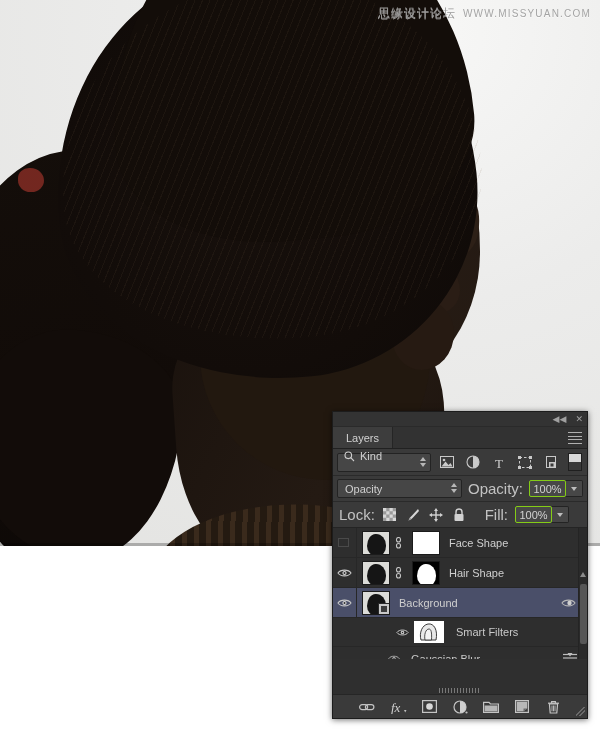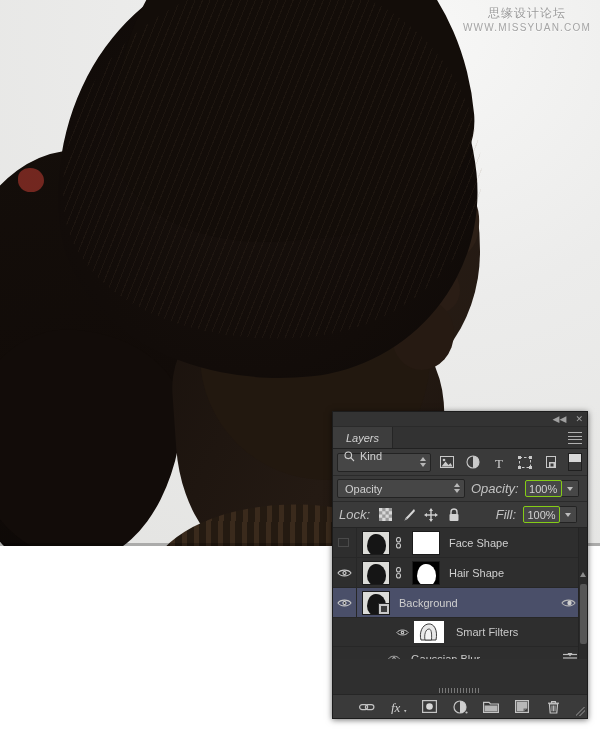--- a/index.html
+++ b/index.html
@@ -96,24 +96,24 @@
     transform: rotate(-5deg);
   }
   .photo-fade {
     position: absolute; left: 0; bottom: 0; width: 100%; height: 3px;
     background: rgba(0,0,0,.25);
   }
 
   
   .watermark {
     position: absolute; right: 9px; top: 5px;
-    display: flex; align-items: center; 
+    display: flex; align-items: center; gap: 7px;
     font-size: 11px; color: #8e8e8e; letter-spacing: .5px;
     text-shadow: 0 1px 0 rgba(255,255,255,.6);
-    user-select: none; pointer-events: none; flex-direction: column;
+    user-select: none; pointer-events: none;
   }
   .watermark .cn { color: #9a9a9a; font-size: 12px; letter-spacing: 1px; }
   .watermark .url { color: #a4a4a4; font-size: 10px; letter-spacing: 1.2px; }
 
   
   .panel {
     position: absolute; left: 332px; top: 411px; width: 256px; height: 308px;
     background: #2f2f2f;
     border: 1px solid #1c1c1c;
     color: #c3c3c3; font-size: 11px;
@@ -127,21 +127,21 @@
   .tb-btn { color: #a0a0a0; font-size: 9px; line-height: 1; cursor: pointer; }
 
   .panel-tabs {
     height: 22px; background: #323232; display: flex; align-items: stretch;
     border-bottom: 1px solid #212121; position: relative;
   }
   .tab {
     background: #3d3d3d; padding: 0 13px; display: flex; align-items: center;
     font-size: 11px; color: #c9c9c9; border-right: 1px solid #252525;
   }
-  .tab.active { background: #3d3d3d; color: #d2d2d2; font-style: italic; }
+  .tab.active { background: #3d3d3d; color: #d2d2d2; }
   .panel-menu {
     position: absolute; right: 5px; top: 5px; width: 14px; height: 12px;
     display: flex; flex-direction: column; justify-content: space-between;
     cursor: pointer;
   }
   .panel-menu i { display: block; height: 1px; background: #b0b0b0; }
   .panel-menu i:nth-child(1) { width: 14px; }
   .panel-menu i:nth-child(2) { width: 14px; }
   .panel-menu i:nth-child(3) { width: 14px; }
   .panel-menu i:nth-child(4) { width: 14px; }
@@ -191,40 +191,40 @@
     position: absolute; right: 4px; top: 3px;
     display: flex; flex-direction: column; gap: 2px; line-height: 0;
   }
   .blend-select .stepper i {
     width: 0; height: 0; border-left: 3px solid transparent;
     border-right: 3px solid transparent;
   }
   .blend-select .stepper i:first-child { border-bottom: 4px solid #b8b8b8; }
   .blend-select .stepper i:last-child  { border-top: 4px solid #b8b8b8; }
 
-  .fieldlabel { font-size: 13px; color: #c2c2c2; font-style: italic; }
+  .fieldlabel { font-size: 15px; color: #c2c2c2; }
   .numfield {
     width: 37px; height: 17px; background: #474747; border: 1px solid #84cc16;
     border-radius: 2px; display: flex; align-items: center; justify-content: center;
     font-size: 11px; color: #d2d2d2;
   }
   .numcaret {
     width: 17px; height: 17px; background: #474747; border: 1px solid #232323;
     border-left: none; border-radius: 0 2px 2px 0;
     display: flex; align-items: center; justify-content: center;
   }
   .numcaret i {
     width: 0; height: 0; border-left: 3px solid transparent;
     border-right: 3px solid transparent; border-top: 4px solid #bdbdbd;
   }
   .numgroup { display: flex; align-items: center; }
 
   .row-lock {
     height: 26px; display: flex; align-items: center; gap: 7px;
-    padding: 0 10px 0 6px; background: #3a3a3a; border-bottom: 1px solid #242424;
+    padding: 0 18px 0 6px; background: #3a3a3a; border-bottom: 1px solid #242424;
   }
   .lock-ico { width: 16px; height: 16px; display: flex; align-items: center;
     justify-content: center; cursor: pointer; }
 
   
   .layer-list {
     position: relative; background: #2e2e2e;
     height: 131px; overflow: hidden;
   }
   .layer-row {

